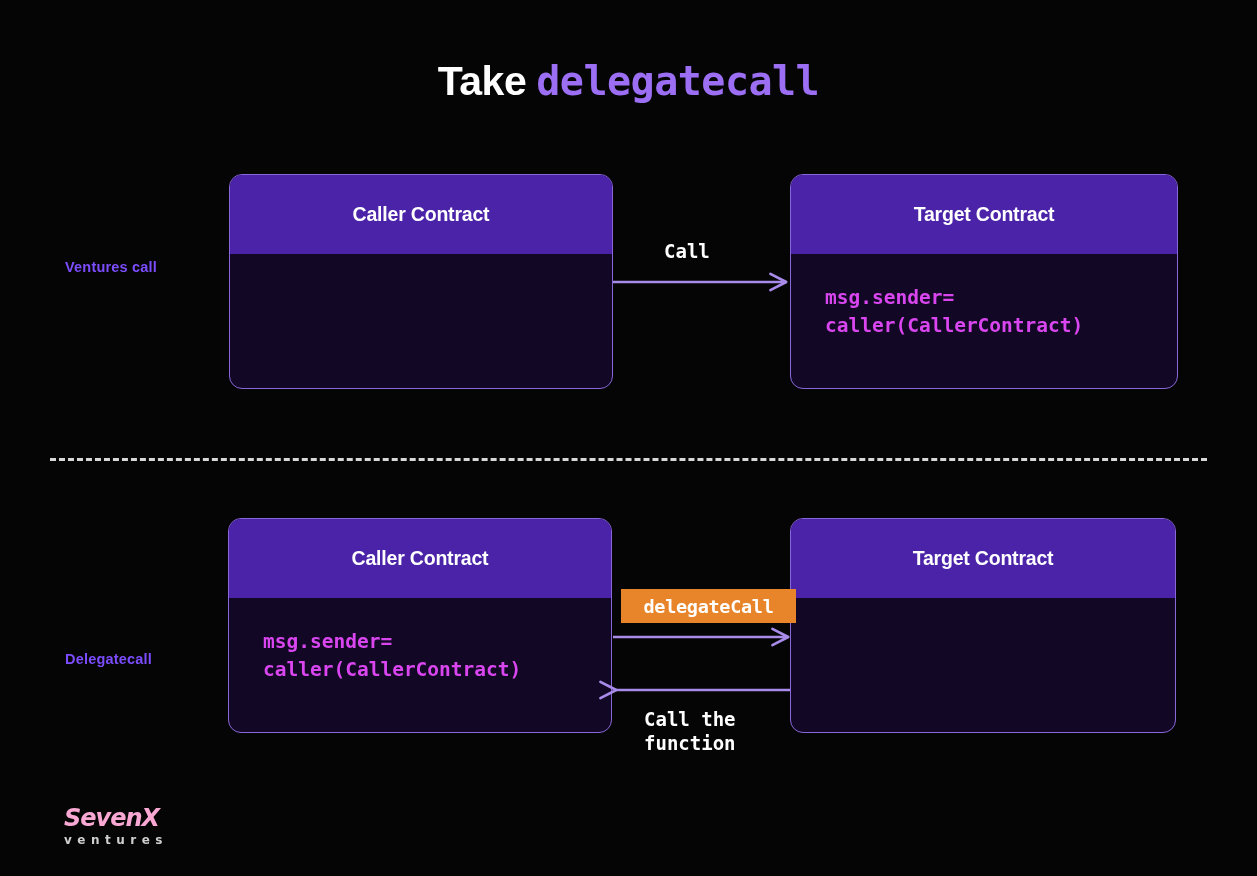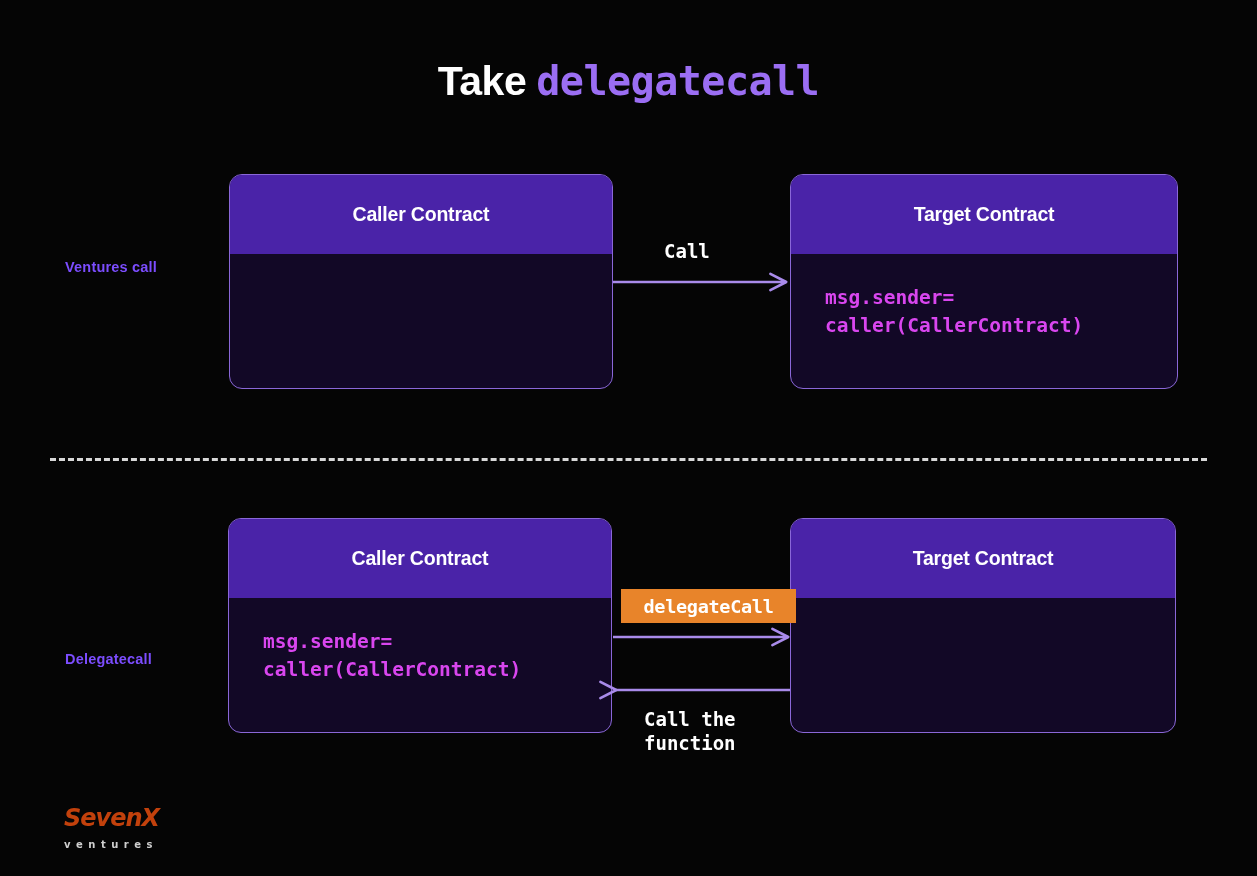--- a/index.html
+++ b/index.html
@@ -155,32 +155,32 @@
     position: absolute;
     left: 64px;
     top: 806px;
     width: 130px;
   }
   #logo .logo-main {
     font-family: "DejaVu Sans", sans-serif;
     font-size: 24px;
     font-weight: bold;
     font-style: italic;
-    color: #c2410c;
+    color: #f9a8d4;
     letter-spacing: -1px;
     line-height: 1;
   }
   #logo .logo-sub {
     font-family: "DejaVu Sans", sans-serif;
-    font-size: 10px;
+    font-size: 12px;
     font-weight: bold;
     color: #cfcfcf;
     letter-spacing: 5.5px;
     line-height: 1;
-    margin-top: 10px;
+    margin-top: 4px;
     text-transform: lowercase;
   }
 </style>
 </head>
 <body>
 
 <div id="canvas">
 
   <div id="title">
     <span class="t-about">Take</span><span class="t-mono">delegatecall</span>

